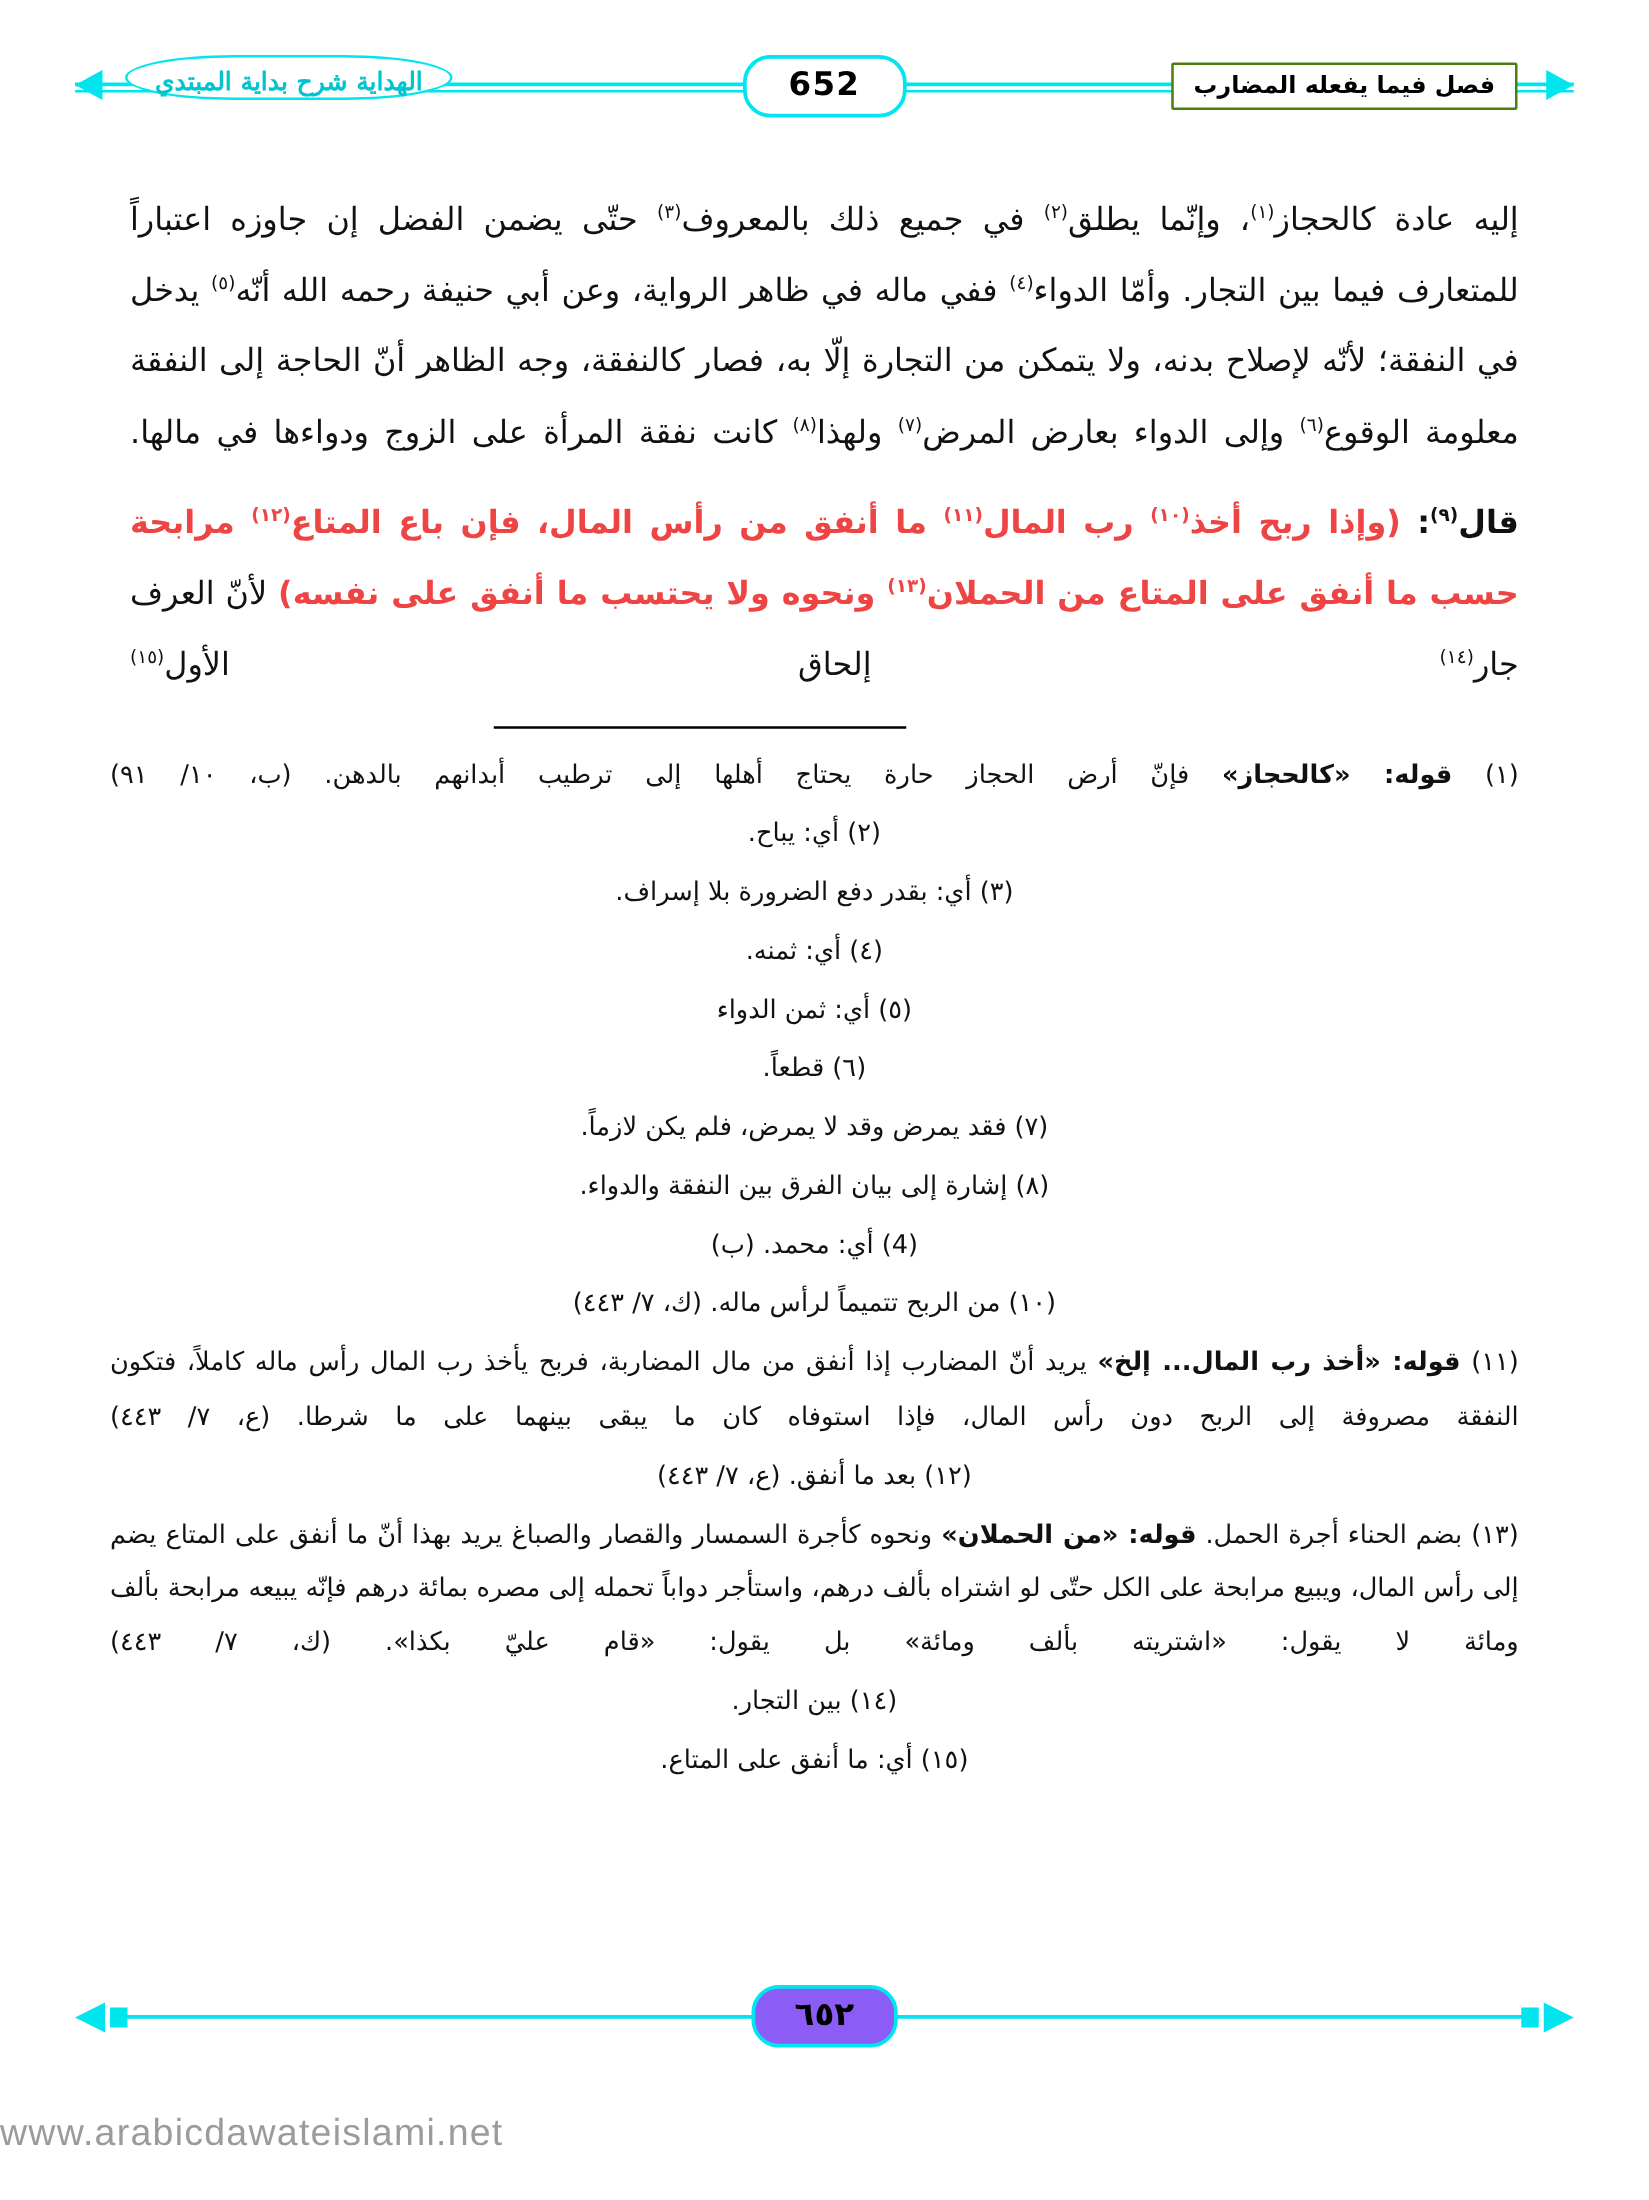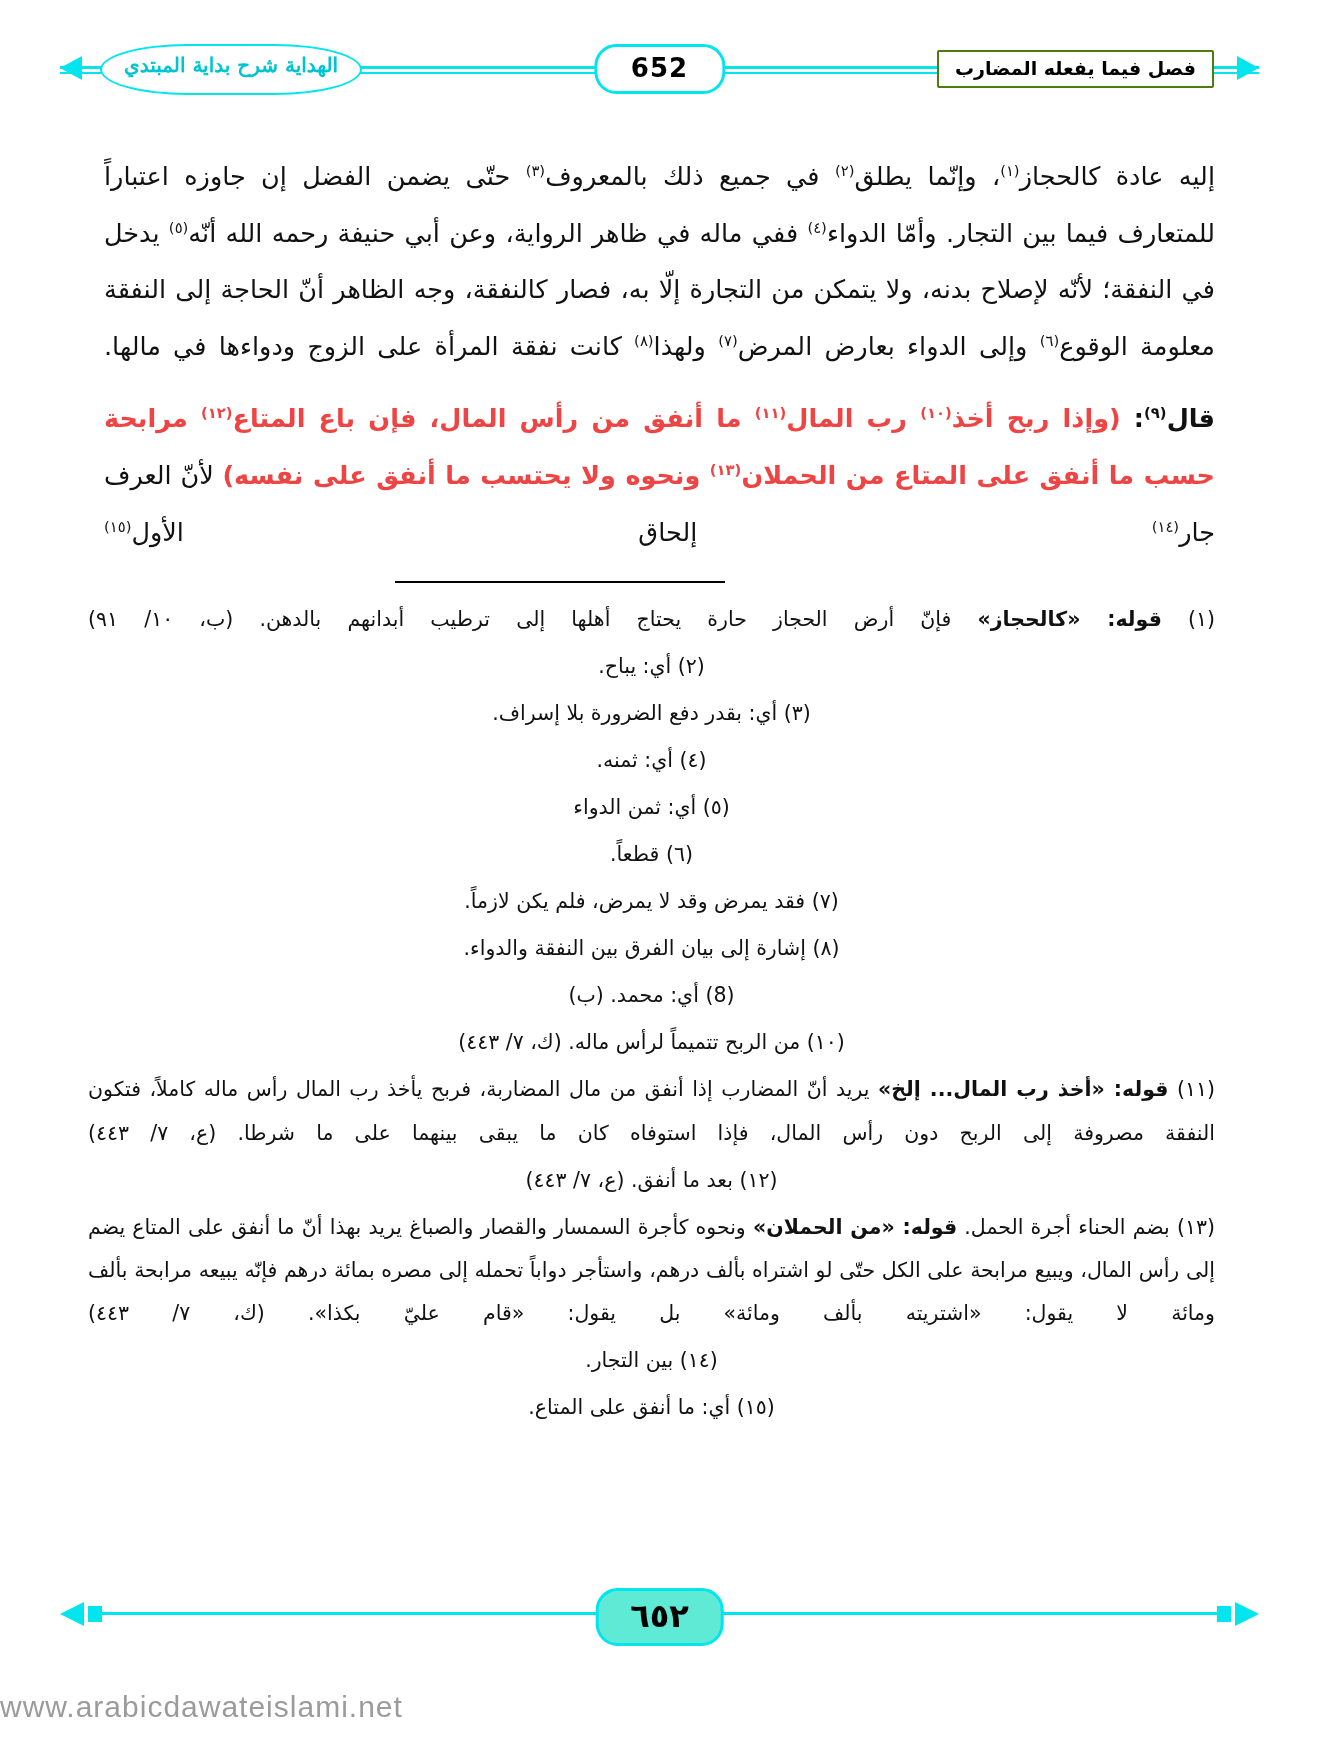--- a/index.html
+++ b/index.html
@@ -84,21 +84,21 @@
     font-weight: bold;
     letter-spacing: 1px;
   }
   .book-title {
     position: absolute;
     top: 6px;
     left: 40px;
     border: 2px solid #00e5ee;
     border-radius: 40% 40% 40% 40% / 60% 60% 60% 60%;
     background: #fff;
-    padding: 7px 22px 16px 22px;
+    padding: 7px 22px 1px 22px;
     font-size: 20px;
     font-weight: bold;
     color: #00c4cf;
     white-space: nowrap;
     font-family: "DejaVu Serif", serif;
   }
 
   
   .main-text {
     position: absolute;
@@ -179,24 +179,24 @@
     right: 34px;
     height: 3px;
     background: #00e5ee;
   }
   .footer-num {
     position: absolute;
     top: 2px;
     left: 50%;
     transform: translateX(-50%);
     border: 3px solid #00e5ee;
-    background: #5eead4;
+    background: #8b5cf6;
     border-radius: 22px;
     padding: 6px 32px 8px 32px;
-    font-size: 32px;
+    font-size: 26px;
     font-weight: bold;
   }
   .f-arrow-left, .f-arrow-right {
     position: absolute;
     top: 16px;
     width: 0;
     height: 0;
     border-top: 12px solid transparent;
     border-bottom: 12px solid transparent;
   }
@@ -251,21 +251,21 @@
 
   <div class="footnotes" id="footnotes">
       <p class="fn">(١) <b>قوله: «كالحجاز»</b> فإنّ أرض الحجاز حارة يحتاج أهلها إلى ترطيب أبدانهم بالدهن. (ب، ١٠/ ٩١)</p>
       <p class="fn single">(٢) أي: يباح.</p>
       <p class="fn single">(٣) أي: بقدر دفع الضرورة بلا إسراف.</p>
       <p class="fn single">(٤) أي: ثمنه.</p>
       <p class="fn single">(٥) أي: ثمن الدواء</p>
       <p class="fn single">(٦) قطعاً.</p>
       <p class="fn single">(٧) فقد يمرض وقد لا يمرض، فلم يكن لازماً.</p>
       <p class="fn single">(٨) إشارة إلى بيان الفرق بين النفقة والدواء.</p>
-      <p class="fn single">(8) أي: محمد. (ب)</p>
+      <p class="fn single">(4) أي: محمد. (ب)</p>
       <p class="fn single">(١٠) من الربح تتميماً لرأس ماله. (ك، ٧/ ٤٤٣)</p>
       <p class="fn">(١١) <b>قوله: «أخذ رب المال... إلخ»</b> يريد أنّ المضارب إذا أنفق من مال المضاربة، فربح يأخذ رب المال رأس ماله كاملاً، فتكون النفقة مصروفة إلى الربح دون رأس المال، فإذا استوفاه كان ما يبقى بينهما على ما شرطا. (ع، ٧/ ٤٤٣)</p>
       <p class="fn single">(١٢) بعد ما أنفق. (ع، ٧/ ٤٤٣)</p>
       <p class="fn">(١٣) بضم الحناء أجرة الحمل. <b>قوله: «من الحملان»</b> ونحوه كأجرة السمسار والقصار والصباغ يريد بهذا أنّ ما أنفق على المتاع يضم إلى رأس المال، ويبيع مرابحة على الكل حتّى لو اشتراه بألف درهم، واستأجر دواباً تحمله إلى مصره بمائة درهم فإنّه يبيعه مرابحة بألف ومائة لا يقول: «اشتريته بألف ومائة» بل يقول: «قام عليّ بكذا». (ك، ٧/ ٤٤٣)</p>
       <p class="fn single">(١٤) بين التجار.</p>
       <p class="fn single">(١٥) أي: ما أنفق على المتاع.</p>
     </div>
 
   <div class="footer">
     <div class="f-arrow-left"></div>

